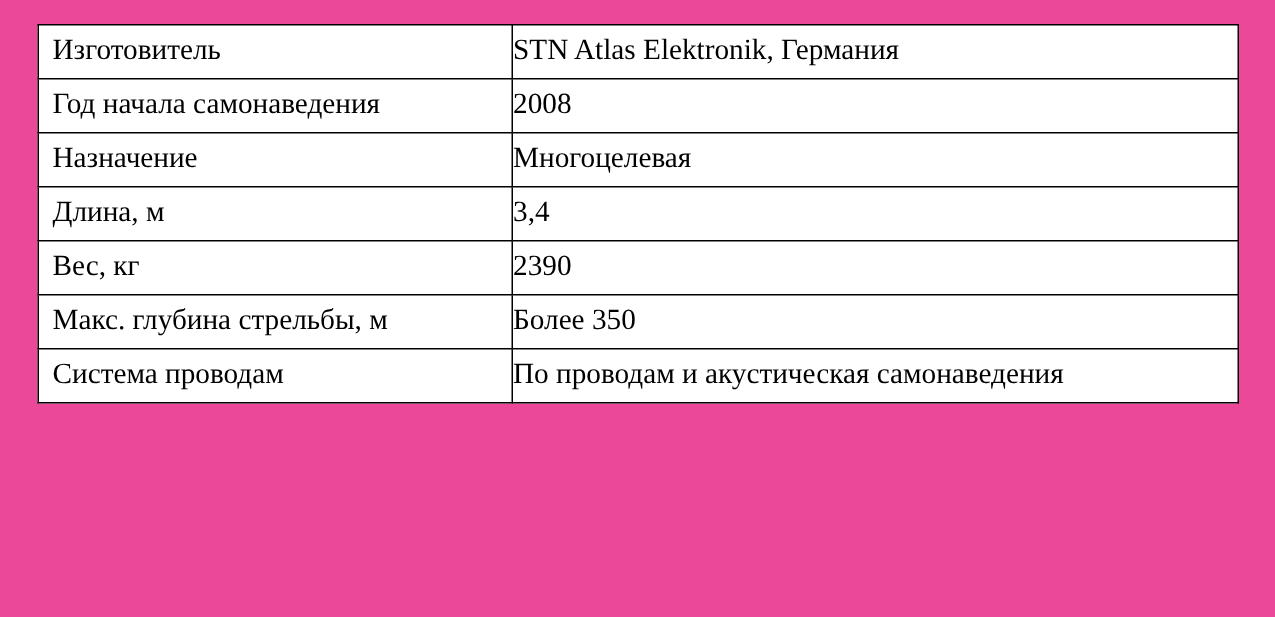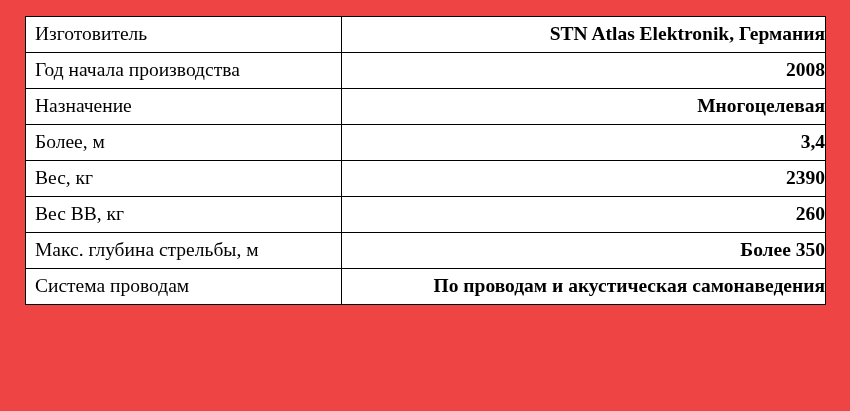--- a/index.html
+++ b/index.html
@@ -11,21 +11,21 @@
     width: 850px;
     height: 411px;
     font-family: "Liberation Serif", serif;
     color: #000000;
     overflow: hidden;
   }
   .page {
     position: relative;
     width: 850px;
     height: 411px;
-    background: #ef4444;
+    background: #ec4899;
   }
   table.spec-table {
     position: absolute;
     left: 25px;
     top: 16px;
     width: 800px;
     border-collapse: collapse;
     table-layout: fixed;
     background: #ffffff;
   }
@@ -38,57 +38,52 @@
     height: 34px;
     padding: 0 0 1px 0;
     vertical-align: middle;
     white-space: nowrap;
   }
   table.spec-table td.label {
     text-align: left;
     padding-left: 9px;
   }
   table.spec-table td.value {
-    text-align: right;
-    font-weight: bold;
+    text-align: left;
   }
 </style>
 </head>
 <body>
 
 <div class="page">
   <table class="spec-table">
     <colgroup>
       <col class="col-label">
       <col class="col-value">
     </colgroup>
     <tbody>
       <tr>
         <td class="label">Изготовитель</td>
         <td class="value">STN Atlas Elektronik, Германия</td>
       </tr>
       <tr>
-        <td class="label">Год начала производства</td>
+        <td class="label">Год начала самонаведения</td>
         <td class="value">2008</td>
       </tr>
       <tr>
         <td class="label">Назначение</td>
         <td class="value">Многоцелевая</td>
       </tr>
       <tr>
-        <td class="label">Более, м</td>
+        <td class="label">Длина, м</td>
         <td class="value">3,4</td>
       </tr>
       <tr>
         <td class="label">Вес, кг</td>
         <td class="value">2390</td>
-      </tr>
-      <tr>
-        <td class="label">Вес ВВ, кг</td>
-        <td class="value">260</td>
       </tr>
       <tr>
         <td class="label">Макс. глубина стрельбы, м</td>
         <td class="value">Более 350</td>
       </tr>
       <tr>
         <td class="label">Система проводам</td>
         <td class="value">По проводам и акустическая самонаведения</td>
       </tr>
     </tbody>

